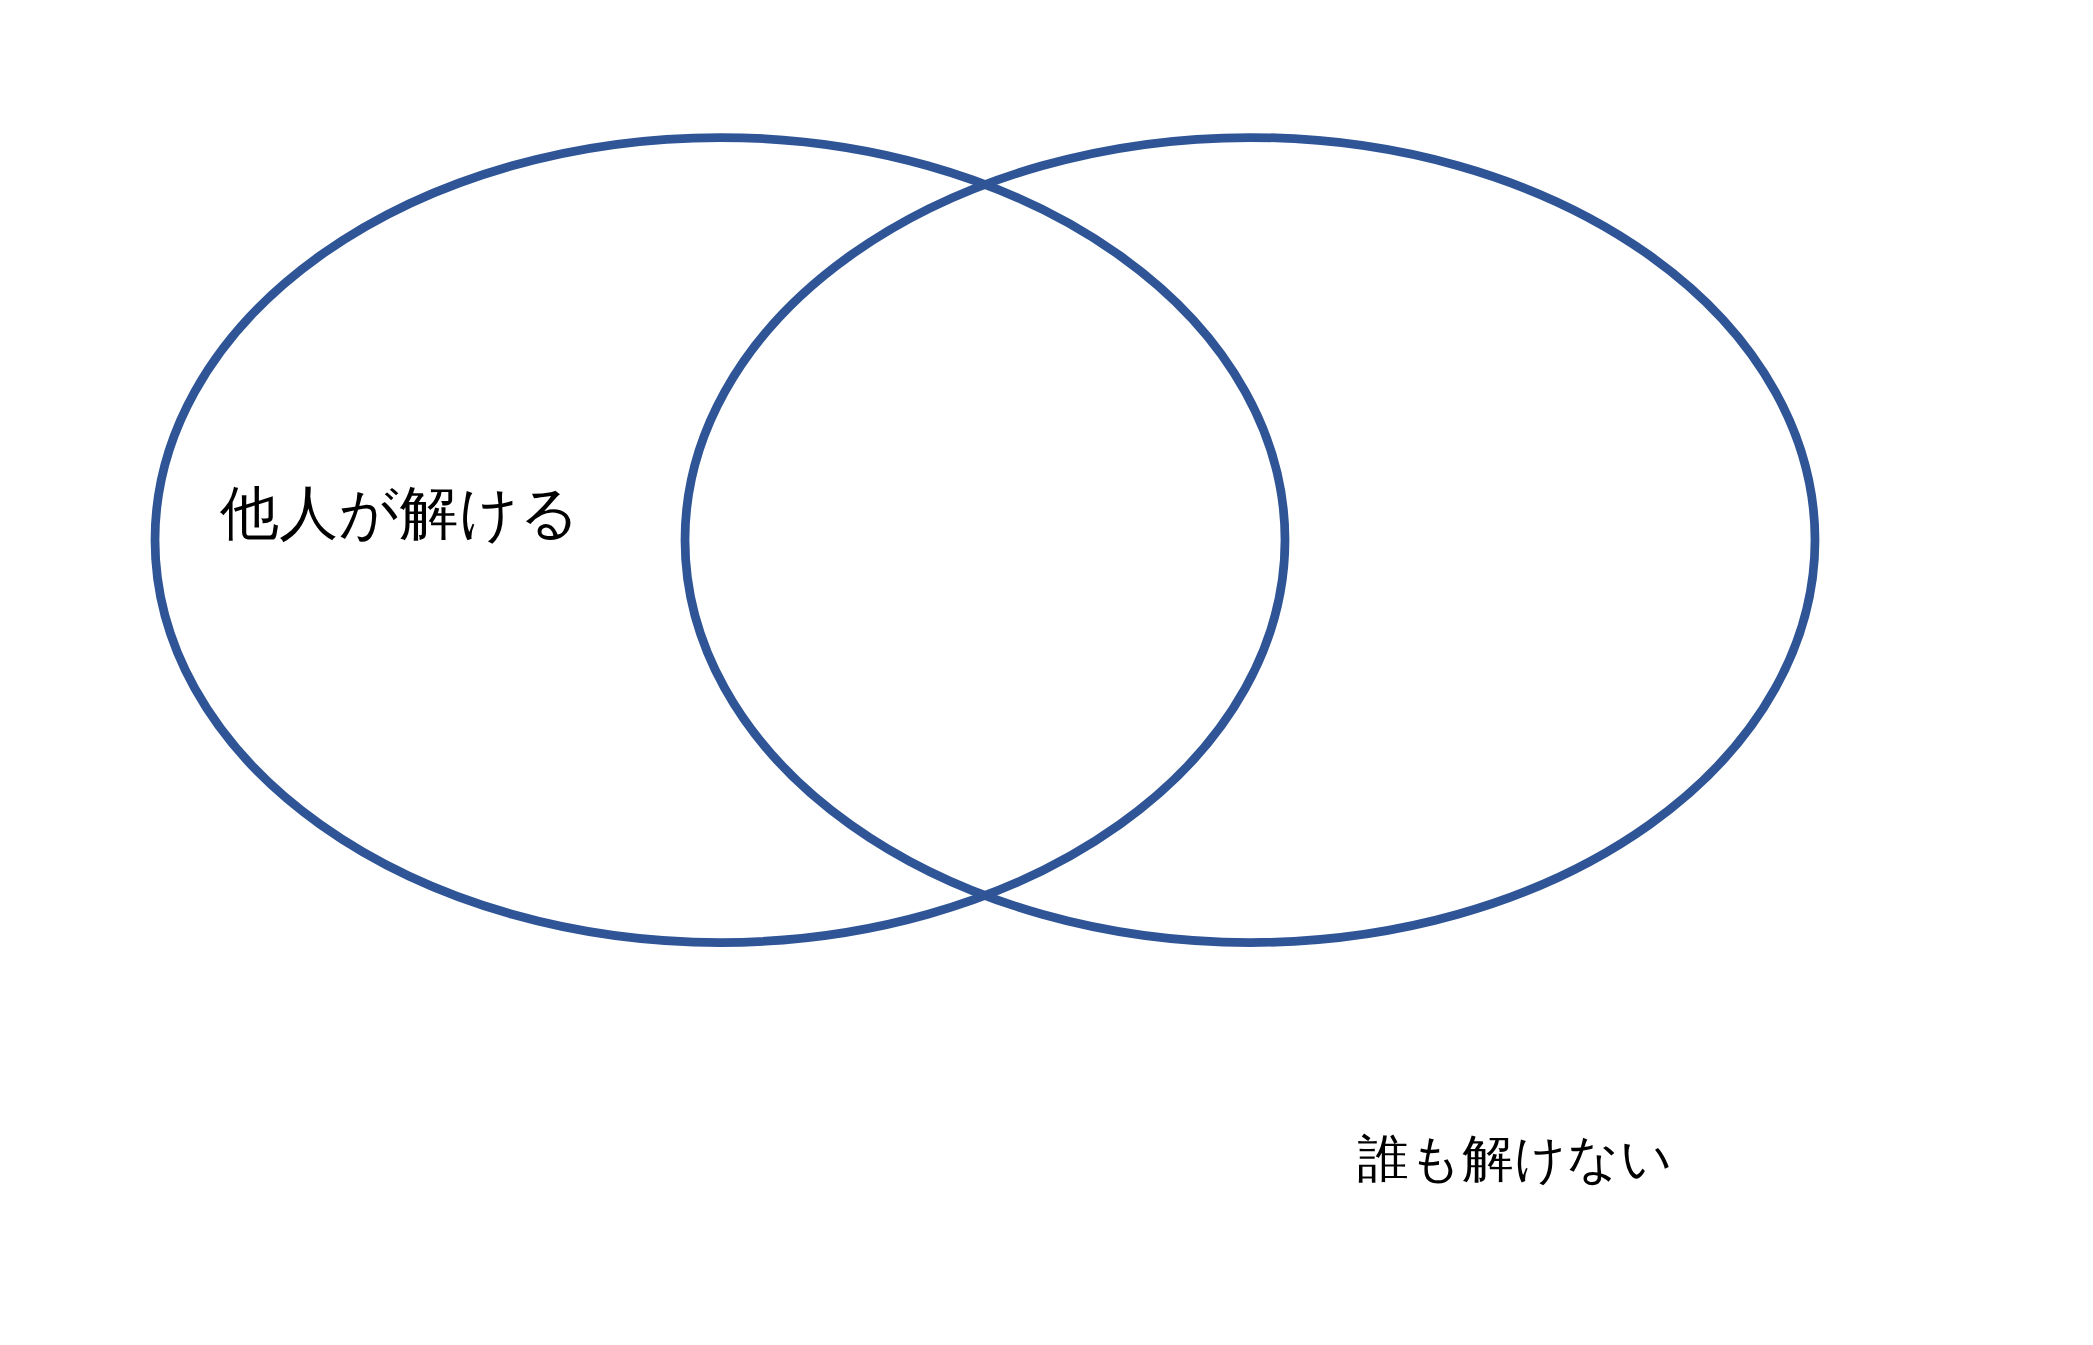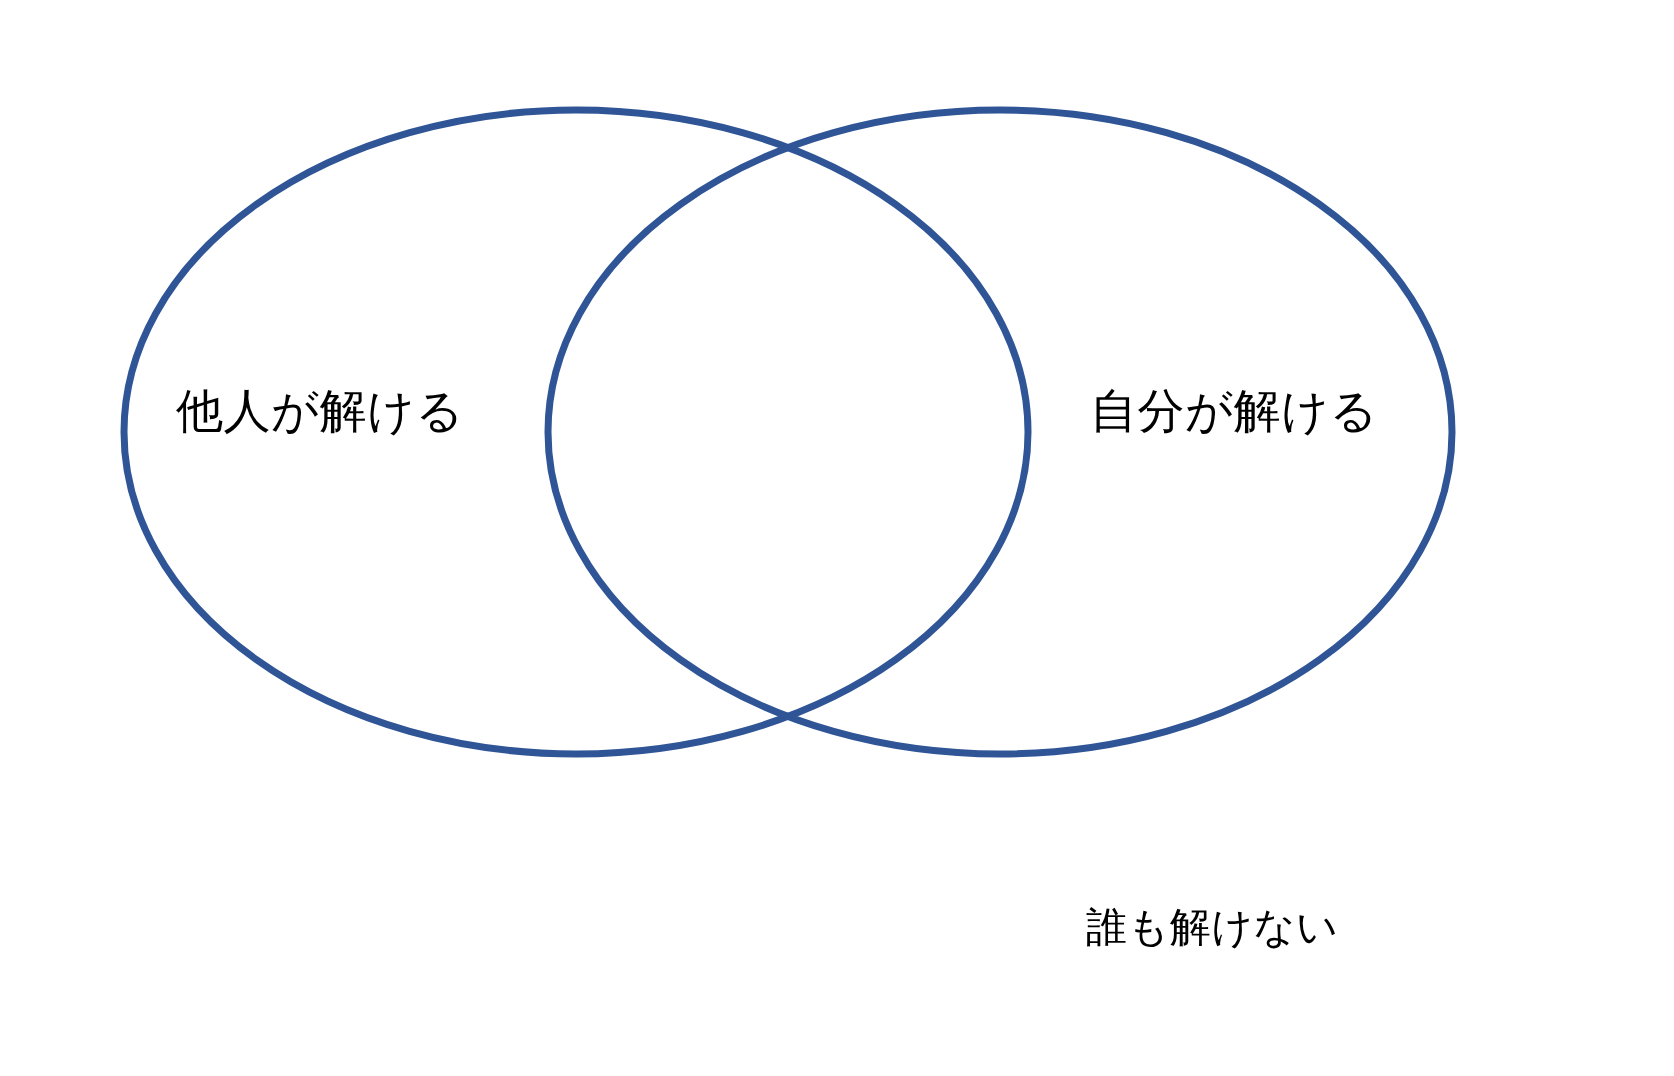--- a/index.html
+++ b/index.html
@@ -65,17 +65,16 @@
 
 <div id="venn-canvas">
 
   <svg class="venn-svg" viewBox="0 0 1674 1076" xmlns="http://www.w3.org/2000/svg">
     <ellipse id="ellipse-left" cx="576" cy="432" rx="452" ry="322" fill="none" stroke="#2F5597" stroke-width="7"></ellipse>
     <ellipse id="ellipse-right" cx="1000" cy="432" rx="452" ry="322" fill="none" stroke="#2F5597" stroke-width="7"></ellipse>
   </svg>
 
   <div class="venn-label" id="label-left" style="color: rgb(0, 0, 0);">他人が解ける</div>
 
-  <div class="venn-label" id="label-right" style="color: rgb(0, 0, 0);">自分が解ける</div>
 
   <div class="venn-label" id="label-outside" style="color: rgb(0, 0, 0);">誰も解けない</div>
 
 </div>
 
 </body></html>

